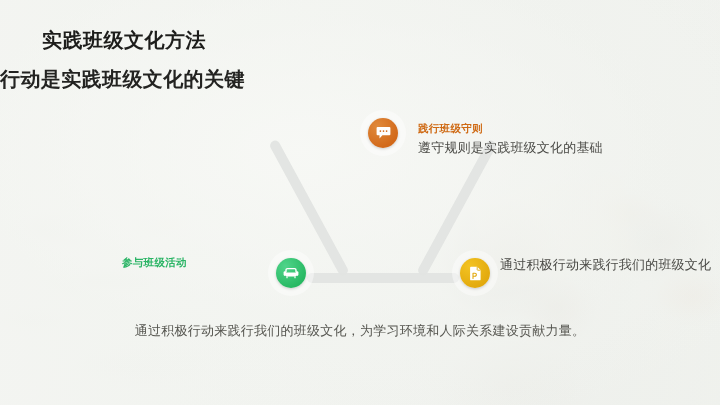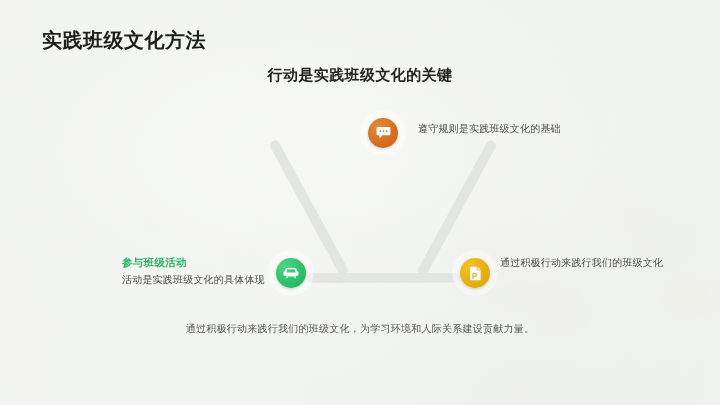--- a/index.html
+++ b/index.html
@@ -84,22 +84,21 @@
     top: 27px;
     font-size: 20px;
     font-weight: bold;
     color: #1d1d1b;
     letter-spacing: .5px;
   }
   .slide-subtitle {
     position: absolute;
     left: 0; right: 0;
     top: 66px;
-    text-align: center;
-    font-size: 15px;
+    font-size: 20px;
     font-weight: bold;
     color: #232321;
     letter-spacing: .4px;
   }
 
   
   .diagram {
     position: absolute;
     left: 276px;
     top: 118px;
@@ -142,37 +141,37 @@
 
   
   .label { position: absolute; }
   .label-head {
     font-size: 10.5px;
     font-weight: bold;
     letter-spacing: .3px;
     margin-bottom: 3px;
   }
   .label-desc {
-    font-size: 10px;
+    font-size: 13px;
     color: #4a4a46;
     letter-spacing: .2px;
   }
   .label-top   { left: 418px; top: 122px; text-align: left; }
   .label-top .label-head  { color: #cf6a14; }
   .label-left  { left: 122px; top: 256px; width: 148px; text-align: left; }
   .label-left .label-head { color: #2ab465; }
   .label-right { left: 500px; top: 256px; text-align: left; }
   .label-right .label-head { color: #e0a70c; }
 
   .footnote {
     position: absolute;
     left: 0; right: 0;
     top: 322px;
     text-align: center;
-    font-size: 10px;
+    font-size: 13px;
     color: #55554f;
     letter-spacing: .25px;
   }
 </style>
 </head>
 <body>
 
 <div id="slide">
 
   <div class="bg-layer bg-base"></div>
@@ -224,26 +223,26 @@
           <svg width="13" height="15" viewBox="0 0 13 15">
             <path d="M2 .8h6.2L11.6 4v9.4a.9.9 0 0 1-.9.9H2a.9.9 0 0 1-.9-.9V1.7A.9.9 0 0 1 2 .8z" fill="#ffffff"></path>
             <path d="M8.2.9v2.7a.6.6 0 0 0 .6.6h2.6" fill="none" stroke="#e2a90d" stroke-width=".9"></path>
             <path d="M4 7.2h1.9a1.5 1.5 0 0 1 0 3H4V7.2zm0 3v2.2" fill="none" stroke="#e2a90d" stroke-width="1.1" stroke-linecap="round" stroke-linejoin="round"></path>
           </svg>
         </span>
       </div>
     </div>
 
     <div class="label label-top">
+      <div class="label-head">践行班级守则</div>
       <div class="label-desc">遵守规则是实践班级文化的基础</div>
     </div>
 
     <div class="label label-left">
       <div class="label-head">参与班级活动</div>
-      <div class="label-desc">活动是实践班级文化的具体体现</div>
     </div>
 
     <div class="label label-right">
       <div class="label-desc">通过积极行动来践行我们的班级文化</div>
     </div>
 
     <div class="footnote">通过积极行动来践行我们的班级文化，为学习环境和人际关系建设贡献力量。</div>
 
   </div>
 </div>

